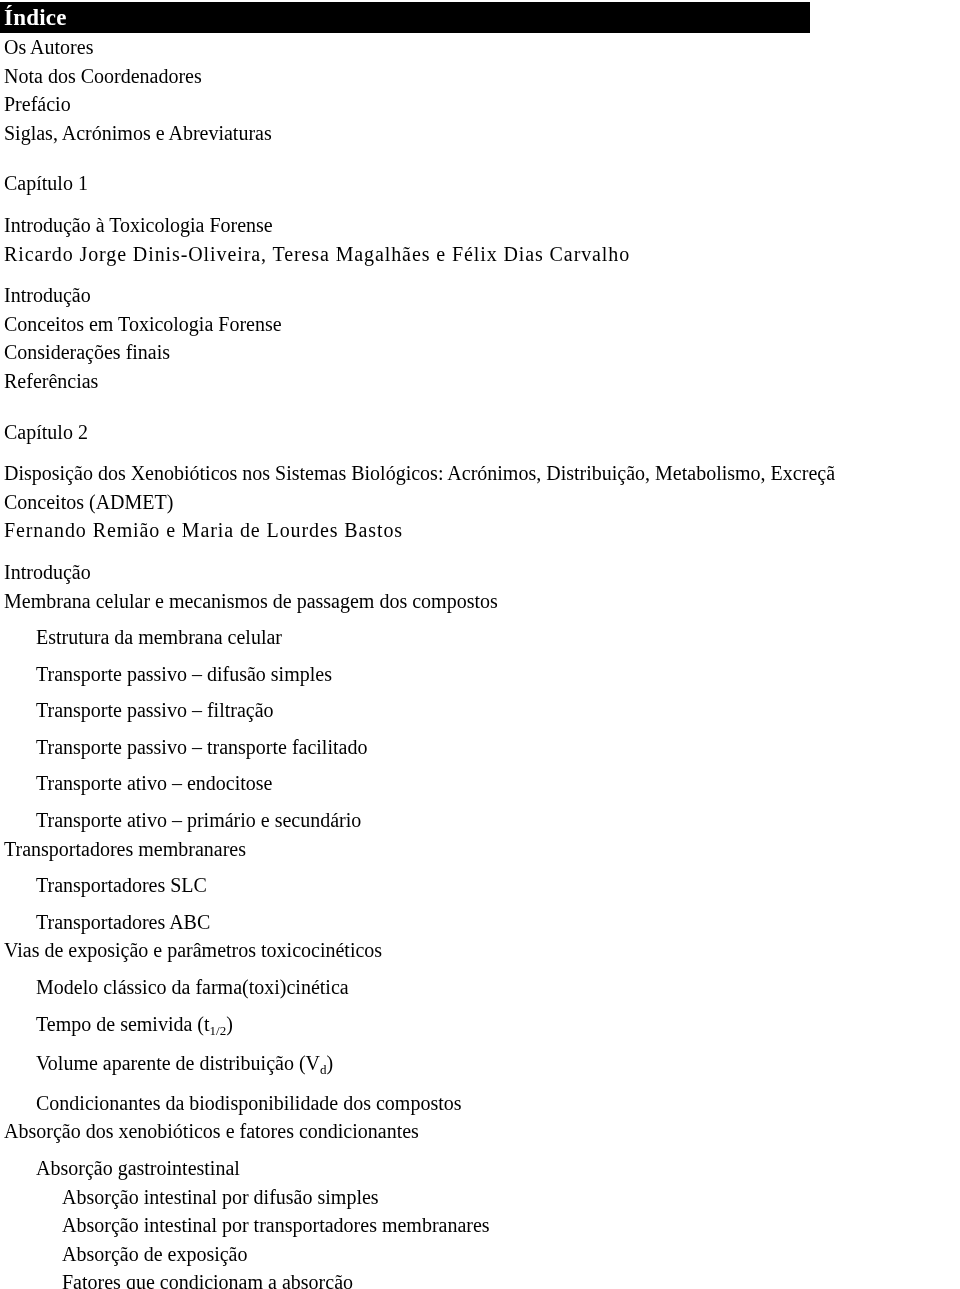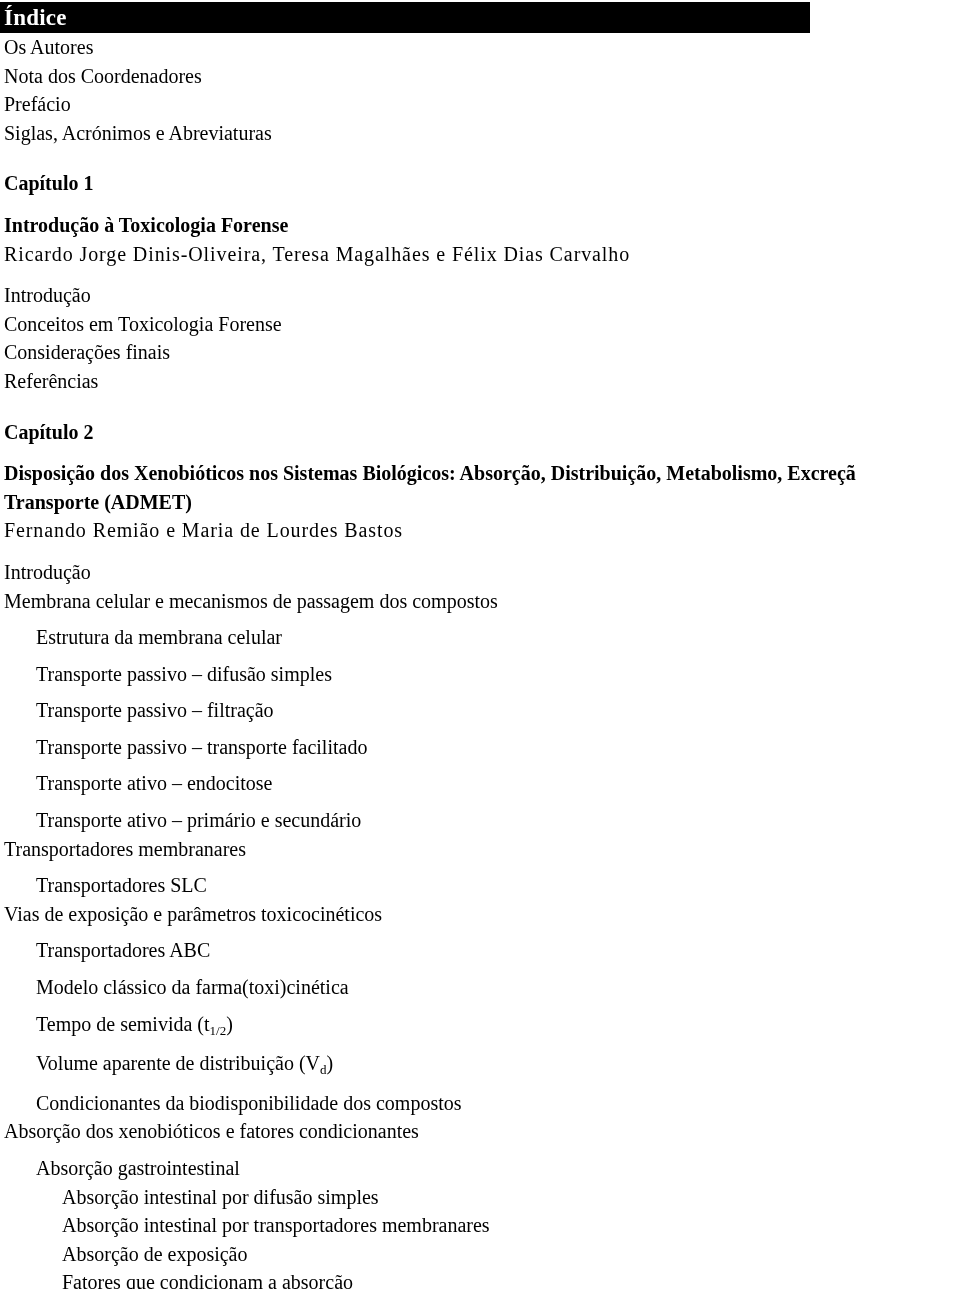--- a/index.html
+++ b/index.html
@@ -47,21 +47,21 @@
     width:956px;
   }
 
   .row{
     font-size:20px;
     line-height:28.6px;
     white-space:nowrap;
     color:#000;
     padding-left:4px;
   }
-  .row.bold{ font-weight:bold; }
+  .row.bold{ font-weight:normal; }
   .row.spaced{ letter-spacing:0.9px; }
   .row.clip{ overflow:hidden; width:956px; }
 
   
   .i0{ padding-left:4px; }
   .i1{ padding-left:36px;margin-top:8px; }
   .i2{ padding-left:62px; }
 
   
   .gap-sm{ height:13px; }
@@ -106,37 +106,37 @@
         <div class="row i0">Considerações finais</div>
         <div class="row i0">Referências</div>
       </div>
     </div>
 
     <div class="gap-md"></div>
 
     <div>
       <div class="row bold i0">Capítulo 2</div>
       <div class="gap-sm"></div>
-      <div class="row bold i0 clip">Disposição dos Xenobióticos nos Sistemas Biológicos: Absorção, Distribuição, Metabolismo, Excreçã</div>
-      <div class="row bold i0">Transporte (ADMET)</div>
+      <div class="row bold i0 clip">Disposição dos Xenobióticos nos Sistemas Biológicos: Acrónimos, Distribuição, Metabolismo, Excreçã</div>
+      <div class="row bold i0">Conceitos (ADMET)</div>
       <div class="row spaced i0">Fernando Remião e Maria de Lourdes Bastos</div>
       <div class="gap-sm"></div>
       <div id="ch2-entries">
           <div class="row i0">Introdução</div>
           <div class="row i0">Membrana celular e mecanismos de passagem dos compostos</div>
           <div class="row i1">Estrutura da membrana celular</div>
           <div class="row i1">Transporte passivo – difusão simples</div>
           <div class="row i1">Transporte passivo – filtração</div>
           <div class="row i1">Transporte passivo – transporte facilitado</div>
           <div class="row i1">Transporte ativo – endocitose</div>
           <div class="row i1">Transporte ativo – primário e secundário</div>
           <div class="row i0">Transportadores membranares</div>
           <div class="row i1">Transportadores SLC</div>
+          <div class="row i1">Transportadores ABC</div>
           <div class="row i0">Vias de exposição e parâmetros toxicocinéticos</div>
-          <div class="row i1">Transportadores ABC</div>
           <div class="row i1">Modelo clássico da farma(toxi)cinética</div>
           <div class="row i1">Tempo de semivida (t<sub>1/2</sub>)</div>
           <div class="row i1">Volume aparente de distribuição (V<sub>d</sub>)</div>
           <div class="row i1">Condicionantes da biodisponibilidade dos compostos</div>
           <div class="row i0">Absorção dos xenobióticos e fatores condicionantes</div>
           <div class="row i1">Absorção gastrointestinal</div>
           <div class="row i2">Absorção intestinal por difusão simples</div>
           <div class="row i2">Absorção intestinal por transportadores membranares</div>
           <div class="row i2">Absorção de exposição</div>
           <div class="row i2">Fatores que condicionam a absorção</div>

